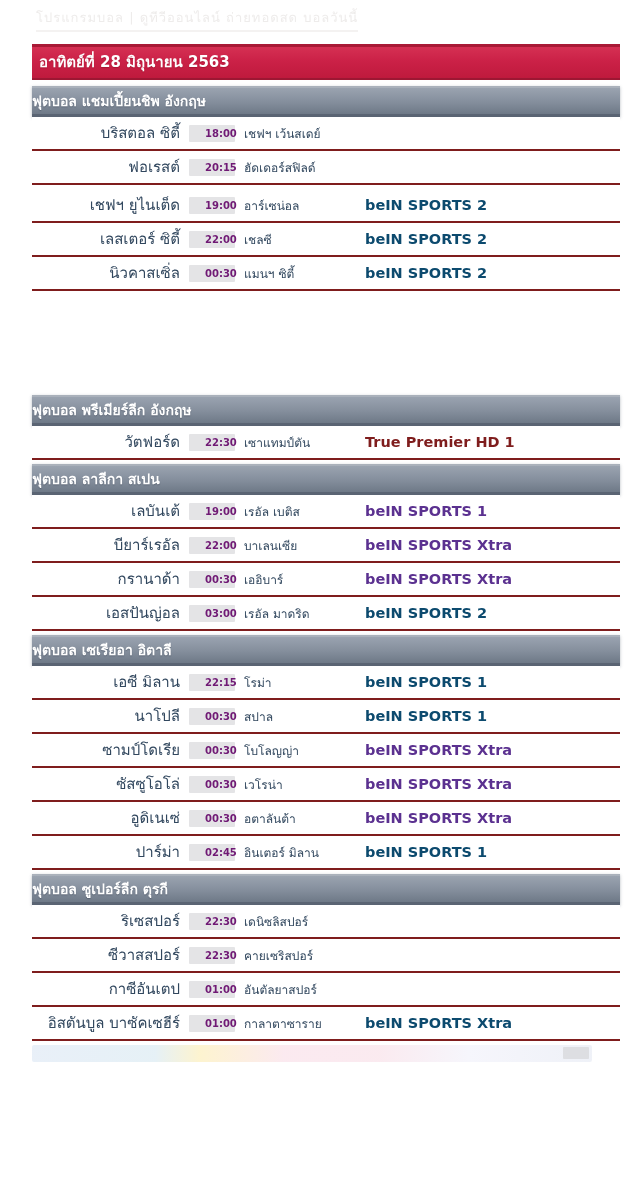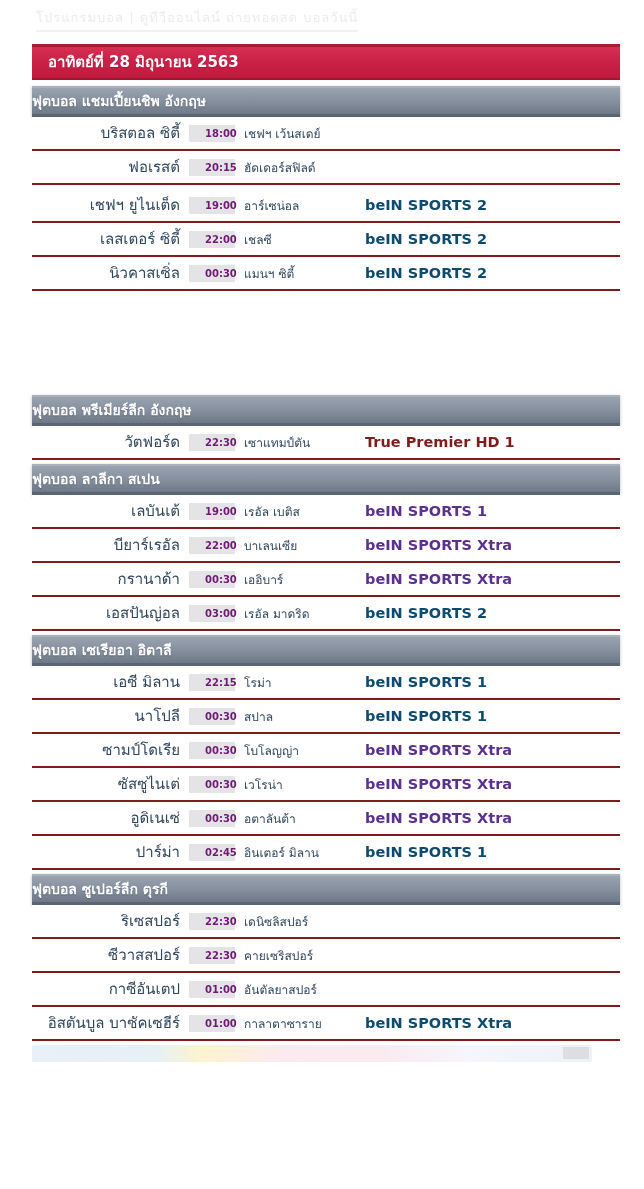--- a/index.html
+++ b/index.html
@@ -24,21 +24,21 @@
 
   .container { position: absolute; left: 32px; top: 44px; width: 588px; }
 
   
   .date-bar {
     height: 36px;
     background: linear-gradient(180deg, #d53053 0%, #cb2147 45%, #bf1a3d 100%);
     border-top: 3px solid #a81a36;
     border-bottom: 2px solid #9d1733;
     color: #ffffff; font-weight: bold; font-size: 15px;
-    line-height: 30px; padding-left: 16px;
+    line-height: 30px; padding-left: 7px;
     margin-bottom: 6px;
     text-shadow: 0 1px 1px rgba(120,10,30,.4);
   }
 
   
   .section-bar {
     height: 31px;
     background: linear-gradient(180deg, #9aa3b0 0%, #848e9c 55%, #6e7987 100%);
     border-top: 2px solid #aab1bb;
     border-bottom: 3px solid #5a6473;
@@ -225,21 +225,21 @@
   </div>
 
   <div class="row">
     <span class="home">ซามป์โดเรีย</span>
     <span class="time">00:30</span>
     <span class="away">โบโลญญ่า</span>
     <a class="channel purple">beIN SPORTS Xtra</a>
   </div>
 
   <div class="row">
-    <span class="home">ซัสซูไนเต่</span>
+    <span class="home">ซัสซูโอโล่</span>
     <span class="time">00:30</span>
     <span class="away">เวโรน่า</span>
     <a class="channel purple">beIN SPORTS Xtra</a>
   </div>
 
   <div class="row">
     <span class="home">อูดิเนเซ่</span>
     <span class="time">00:30</span>
     <span class="away">อตาลันต้า</span>
     <a class="channel purple">beIN SPORTS Xtra</a>

